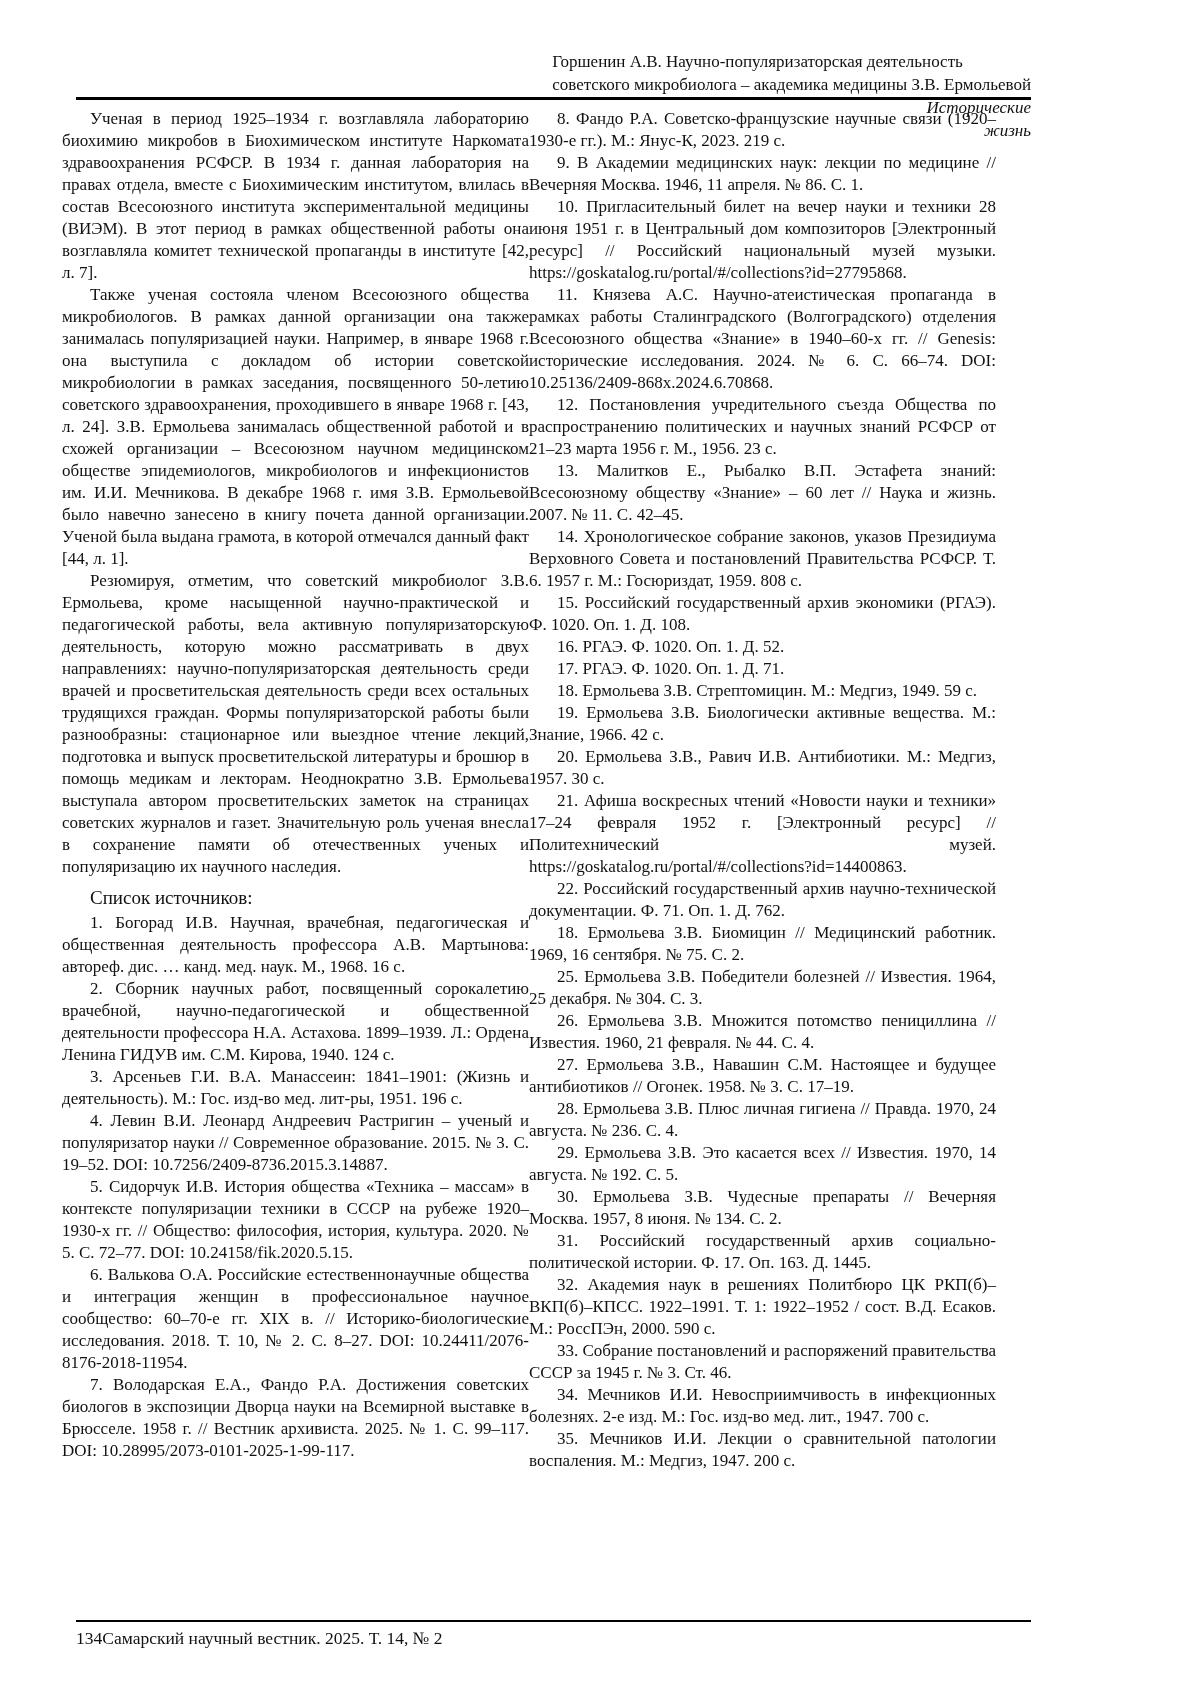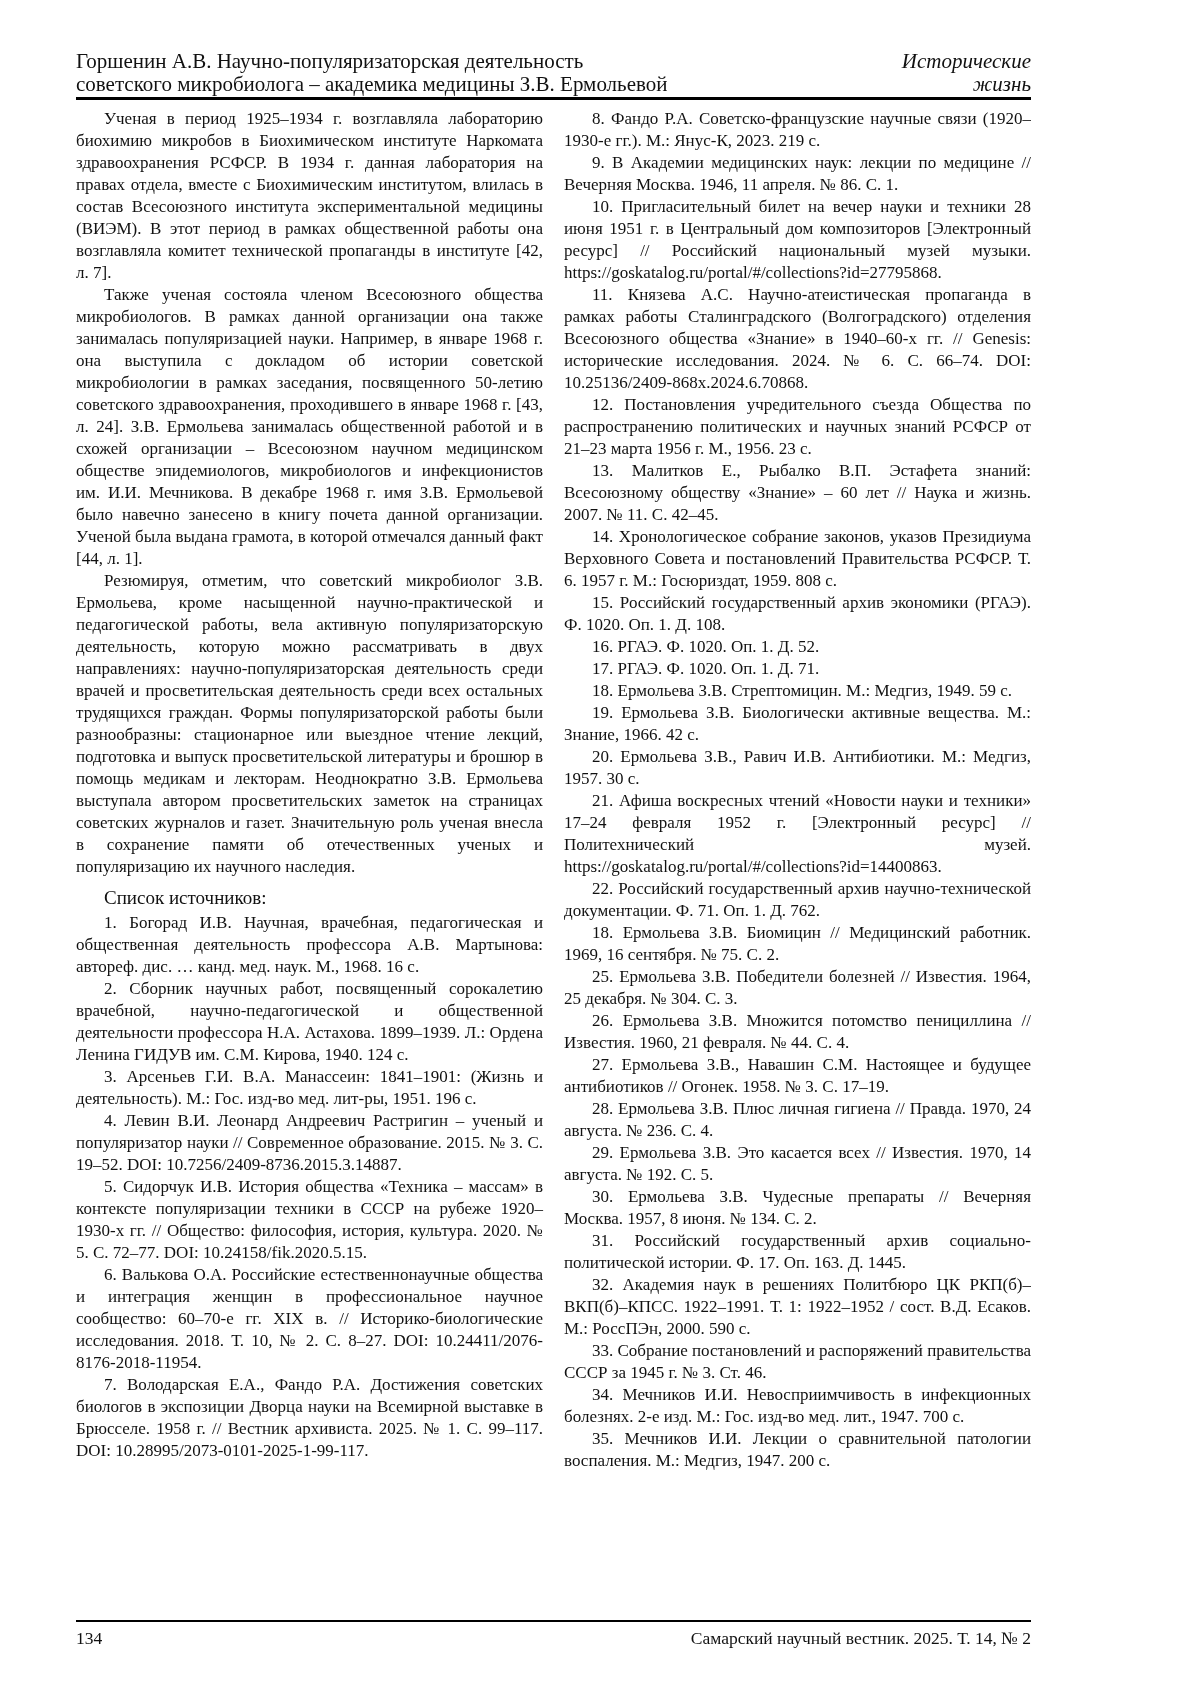--- a/index.html
+++ b/index.html
@@ -7,46 +7,46 @@
     position:relative;
     width:1200px; height:1697px;
     background:#ffffff;
     color:#111111;
     font-family:"Liberation Serif","DejaVu Serif",serif;
     overflow:hidden;
   }
   .running-head {
     position:absolute; left:76px; top:50px; width:955px;
     display:flex; justify-content:space-between; align-items:flex-end;
-    font-size:21px; line-height:23px;
+    font-size:17px; line-height:23px;flex-direction:column;
   }
   .running-head .rh-left { text-align:left; }
   .running-head .rh-right { text-align:right; font-style:italic; }
   .rule-top {
     position:absolute; left:76px; top:97px; width:955px; height:3px;
     background:#000000;
   }
   main.columns {
-    position:absolute; left:76px; top:108px; width:955px; height:1510px;
-    display:flex; gap:21px; overflow:hidden;
+    position:absolute; left:62px; top:108px; width:955px; height:1510px;
+    display:flex; overflow:hidden;
   }
   .col { width:467px; font-size:17px; line-height:22px; }
   .para {
     margin:0; text-indent:28px; text-align:justify;
     hyphens:auto; -webkit-hyphens:auto;
   }
   .ref-heading {
     font-size:19px; font-weight:normal;
     margin:9px 0 3px 0; text-indent:28px;
   }
   .page-footer {
     position:absolute; left:76px; top:1620px; width:955px;
     border-top:2.5px solid #000000;
     padding-top:5px;
-    display:flex; justify-content:space-between; align-items:baseline;
+    display:flex; justify-content:flex-start; align-items:baseline;
     font-size:17.5px; line-height:22px;
   }
 </style>
 </head>
 <body>
 
 <div class="page">
 
   <div class="running-head">
     <div class="rh-left">

